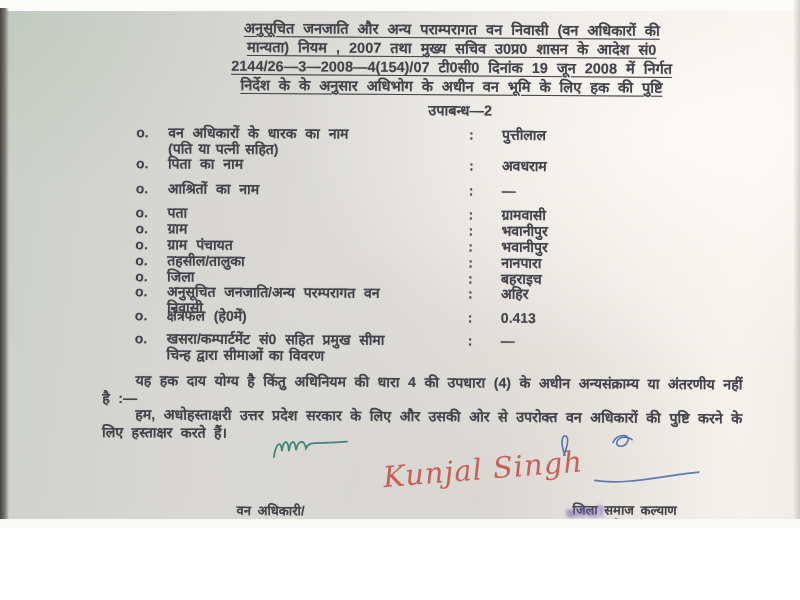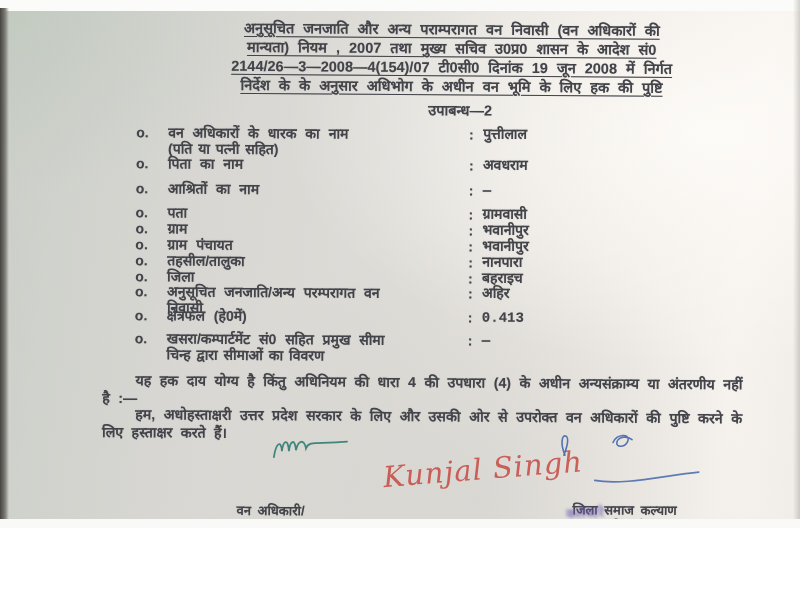--- a/index.html
+++ b/index.html
@@ -33,21 +33,21 @@
     text-align:center;font-size:14.5px;font-weight:700;line-height:19px;
     word-spacing:5px;
   }
   .hdr .hline{text-decoration:underline;text-underline-offset:3px;text-decoration-thickness:1.3px;}
   .annexure{position:absolute;left:427px;top:99px;font-size:14.5px;font-weight:700;}
   .row{position:absolute;left:0;width:800px;font-size:14px;font-weight:700;line-height:16px;}
   .row .marker{position:absolute;left:135px;}
   .row .label{position:absolute;left:167px;white-space:nowrap;word-spacing:5px;}
   .row .label .l2{display:block;word-spacing:2px;}
   .row .colon{position:absolute;left:468px;}
-  .row .value{position:absolute;left:482px;word-spacing:2px;font-family:Liberation Mono, monospace;}
+  .row .value{position:absolute;left:501px;word-spacing:2px;}
   .para{
     position:absolute;left:103px;width:640px;
     font-size:14.2px;font-weight:700;line-height:17.5px;
     text-align:justify;word-spacing:4.5px;
   }
   .para.indent::before{content:"";display:inline-block;width:33px;}
   .siglabel{position:absolute;font-size:13px;font-weight:700;line-height:16px;word-spacing:3px;margin-top:48px;}
   .sig-red{
     position:absolute;left:384px;top:452px;width:190px;
     font-family:"DejaVu Serif","Liberation Serif",serif;

